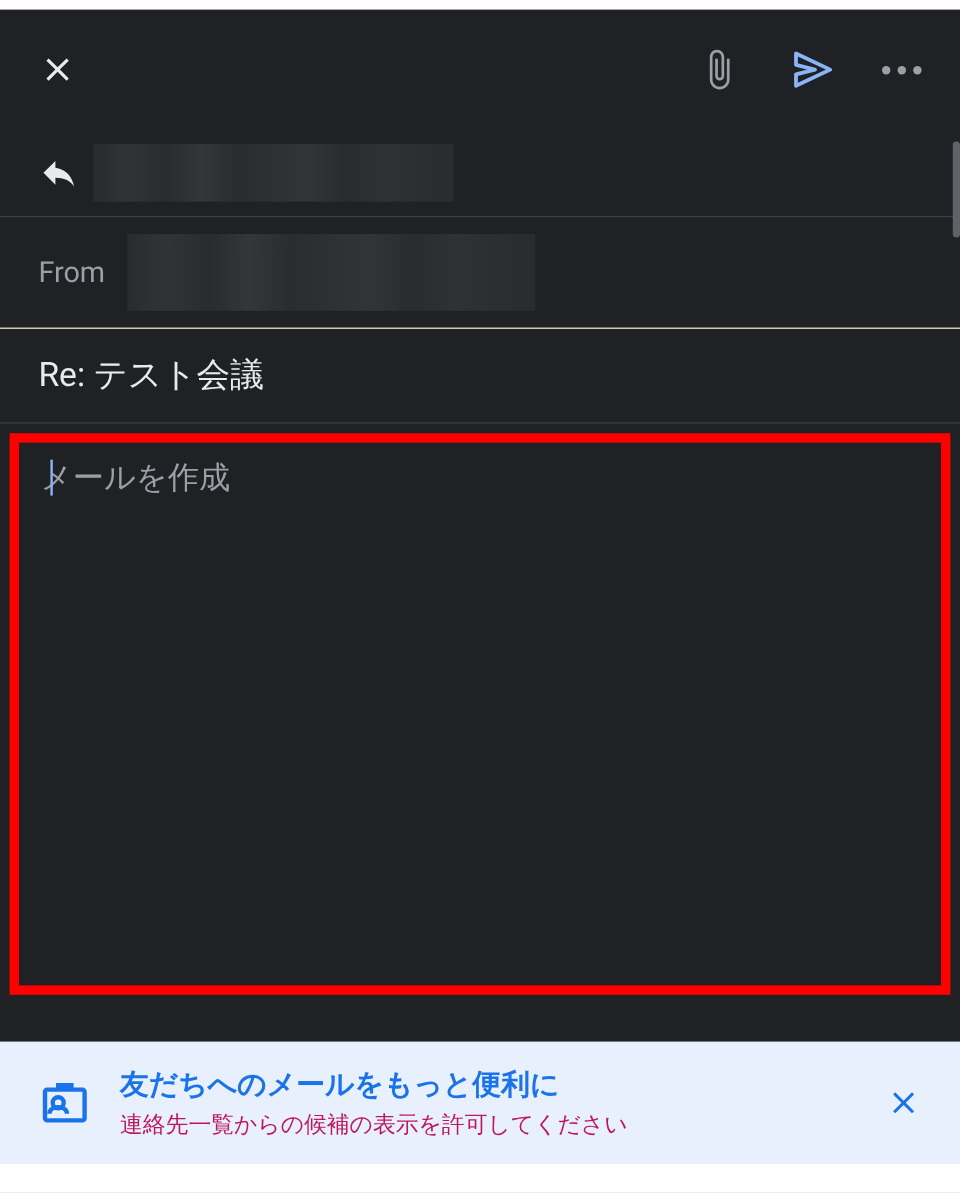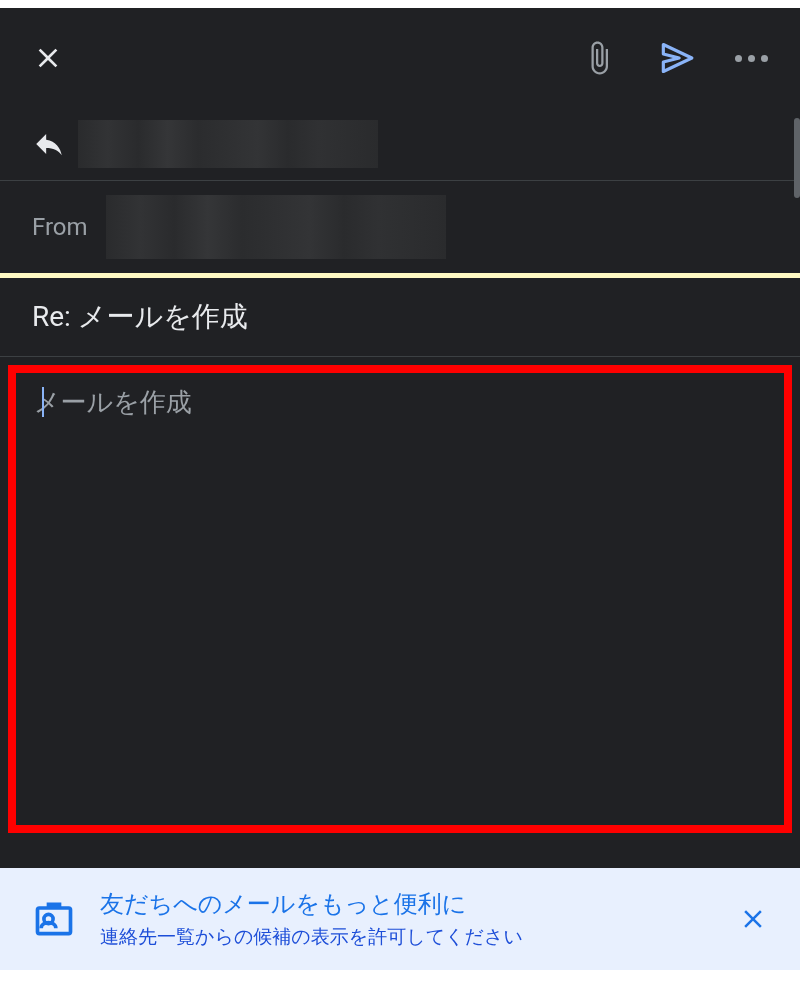--- a/index.html
+++ b/index.html
@@ -71,21 +71,21 @@
       height: 48px;
     }
     .recipient-redacted {
       width: 300px;
     }
     .from-row {
       display: flex;
       align-items: center;
       padding: 14px 32px;
       gap: 18px;
-      border-bottom: 5px solid #fef9c3;
+      border-bottom: 1px solid #fef9c3;
     }
     .from-label {
       color: #9aa0a6;
       font-size: 24px;
     }
     .from-redacted {
       width: 340px;
       height: 64px;
     }
     .subject-row {
@@ -135,25 +135,25 @@
     }
     .banner-icon svg {
       display: block;
     }
     .banner-text {
       flex: 1;
     }
     .banner-title {
       color: #1a73e8;
       font-size: 24px;
-      font-weight: 400;
+      font-weight: 700;
       margin-bottom: 4px;
     }
     .banner-subtitle {
-      color: #1d4ed8;
+      color: #be185d;
       font-size: 19px;
     }
     .banner-close svg {
       display: block;
     }
     .scrollbar-indicator {
       position: absolute;
       right: 0;
       top: 110px;
       width: 6px;
@@ -204,21 +204,21 @@
       </div>
       <div class="redacted-box recipient-redacted"></div>
     </div>
 
     <div class="from-row">
       <span class="from-label">From</span>
       <div class="redacted-box from-redacted"></div>
     </div>
 
     <div class="subject-row">
-      <span class="subject-text">Re: メールを作成</span>
+      <span class="subject-text">Re: テスト会議</span>
     </div>
 
     <div class="body-container">
       <div class="cursor-line"></div>
       <textarea class="body-textarea" placeholder="メールを作成" style=""></textarea>
     </div>
   </div>
 
   <div class="banner">
     <div class="banner-icon">

